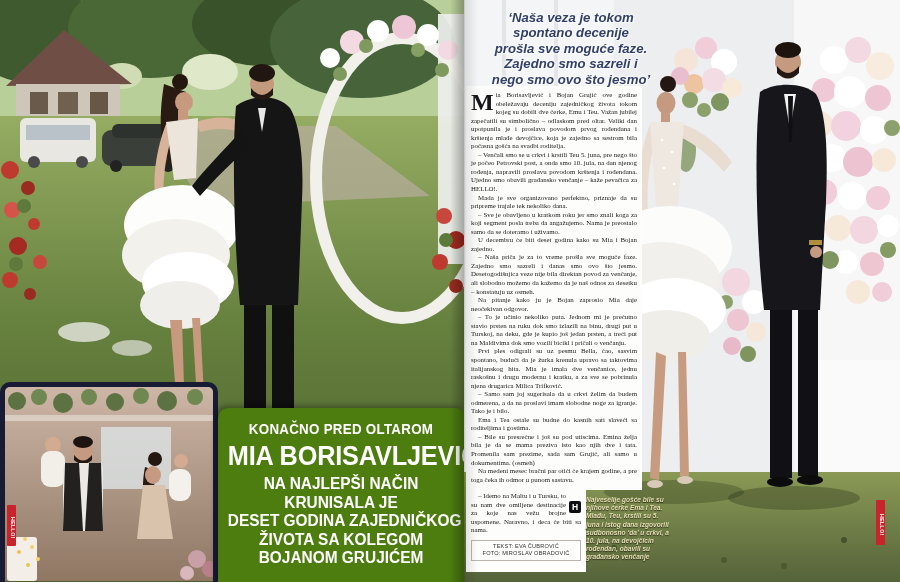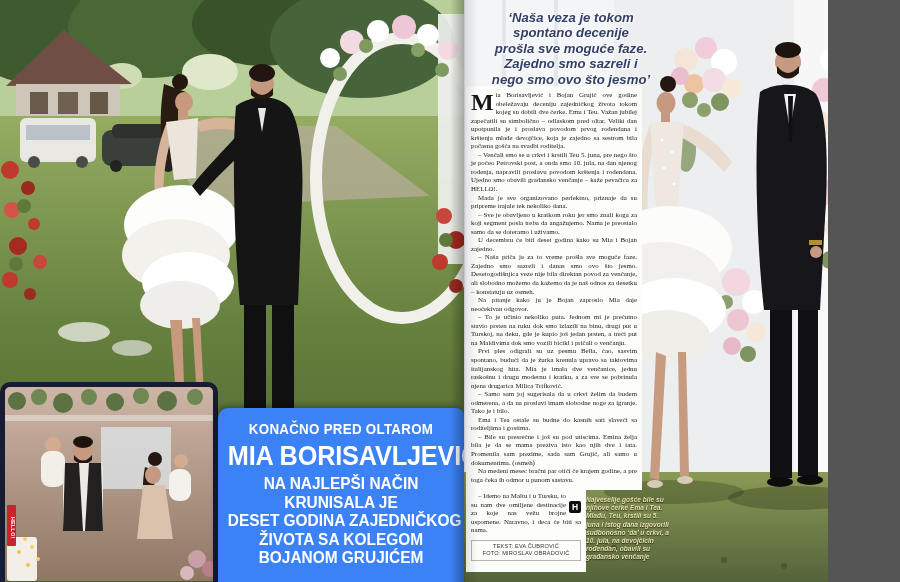--- a/index.html
+++ b/index.html
@@ -1,33 +1,33 @@
 <!DOCTYPE html>
 <html><head>
 <meta charset="utf-8">
 <style>
   * { margin:0; padding:0; box-sizing:border-box; }
   html,body { width:900px; height:582px; background:#222; }
   .spread { position:relative; width:900px; height:582px; overflow:hidden;
             font-family:"Liberation Serif", serif; background:#555; }
   .page { position:absolute; top:0; height:582px; overflow:hidden; }
   .page-left  { left:0; width:464px; }
-  .page-right { left:464px; width:364px; }
+  .page-right { left:464px; width:436px; }
   svg.scene { position:absolute; left:0; top:0; display:block; }
 
   
   .fold { position:absolute; left:450px; top:0; width:28px; height:582px; z-index:40;
           background:linear-gradient(90deg, rgba(0,0,0,0) 0%, rgba(0,0,0,.28) 48%, rgba(0,0,0,.10) 55%, rgba(0,0,0,0) 100%);
           pointer-events:none; }
 
   
   .inset-photo { position:absolute; left:0; top:382px; width:218px; height:200px; z-index:10;
                  border:5px solid #171c34; border-bottom:none; border-radius:10px 10px 0 0; overflow:hidden; }
   .headline-box { position:absolute; left:218px; top:408px; width:246px; height:174px; z-index:10;
-                  background:#3b82f6; border-radius:10px 8px 0 0; color:#fff; text-align:center;
+                  background:#4d7c0f; border-radius:10px 8px 0 0; color:#fff; text-align:center;
                   font-family:"Liberation Sans", sans-serif; font-weight:bold; padding-top:13px;
                   box-shadow: -2px -2px 6px rgba(0,0,0,.35); }
   .cond { display:block; transform:scaleX(.92); transform-origin:50% 50%; white-space:nowrap; }
   .hl-kicker { font-size:14.5px; letter-spacing:.3px; margin-bottom:3px; }
   .hl-name   { font-size:27.5px; letter-spacing:-.2px; margin-bottom:3px; }
   .hl-sub    { font-size:16.8px; line-height:18.6px; }
 
   .spine-tab { position:absolute; background:#c8242b; z-index:20; border-radius:1px; }
   .spine-tab.left  { left:7px;  top:505px; width:9px; height:41px; }
   .spine-tab.right { left:412px; top:500px; width:9px; height:45px; }

